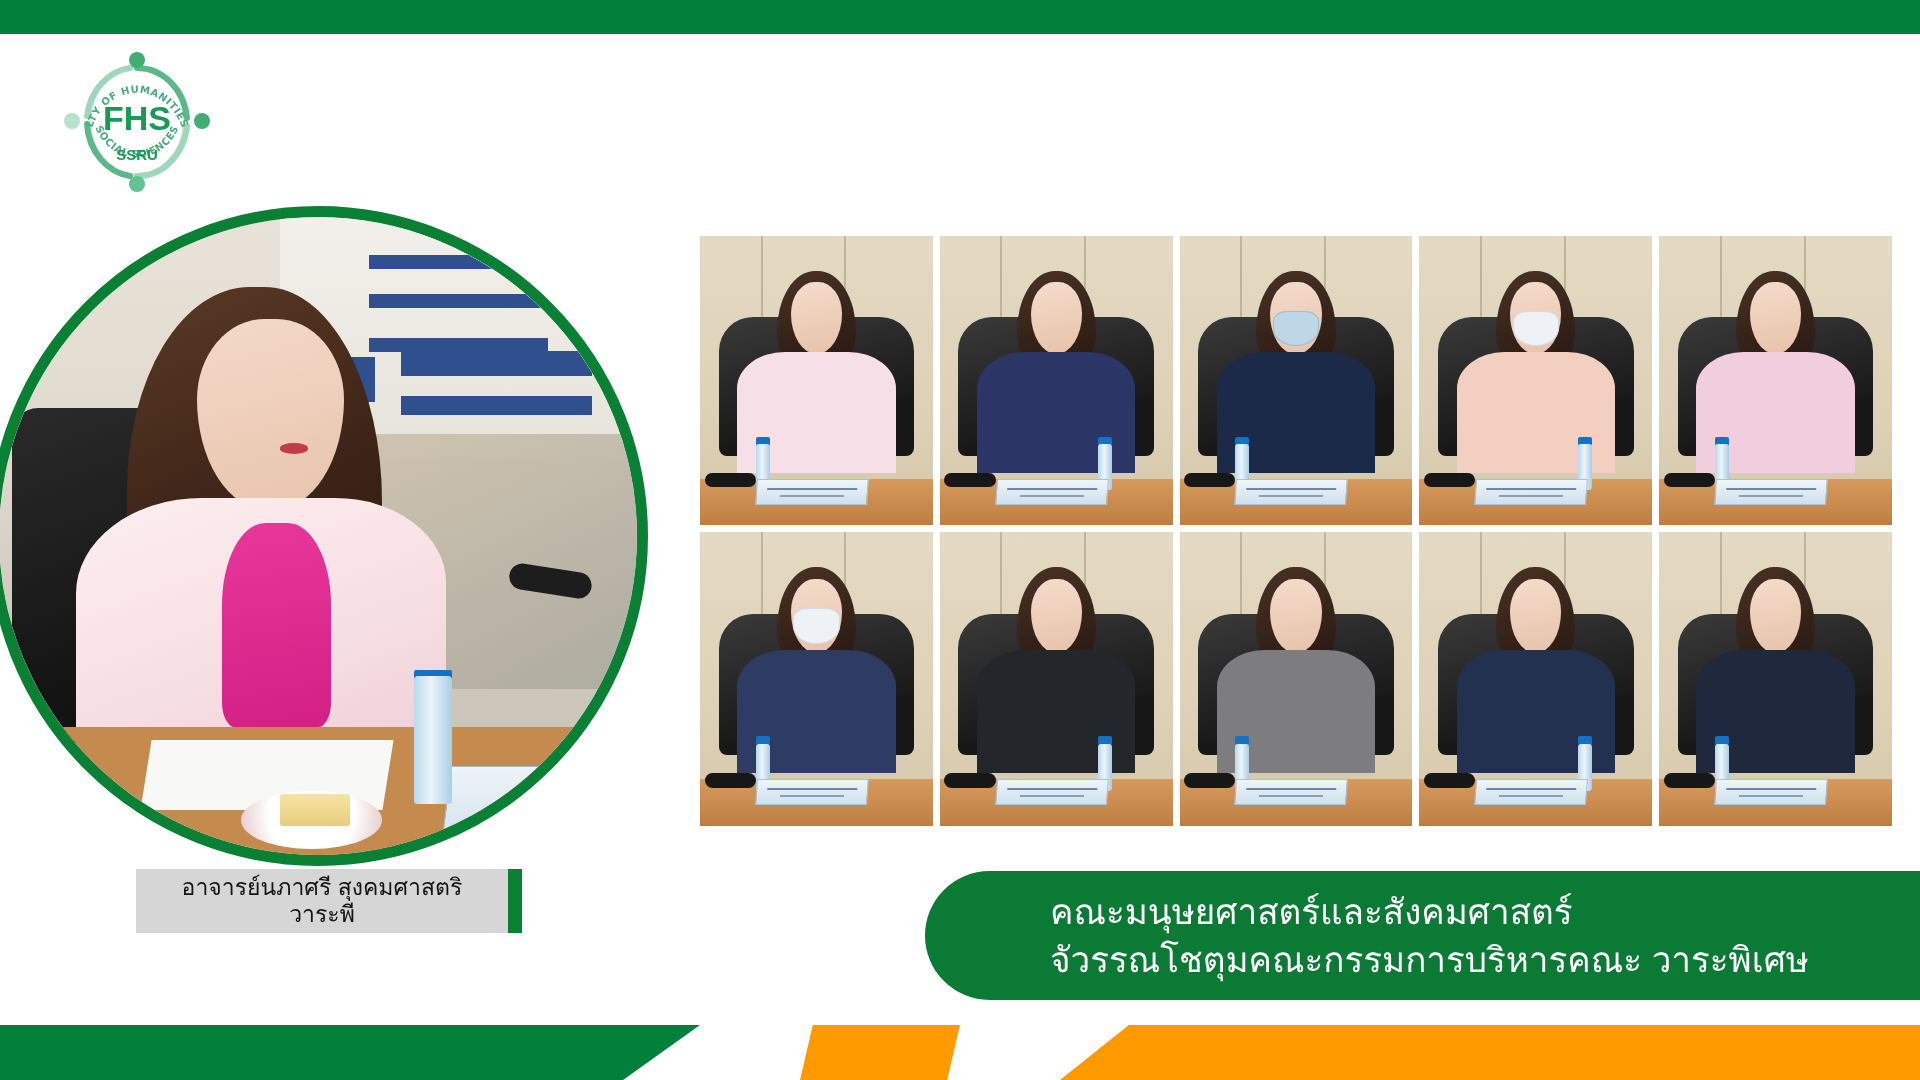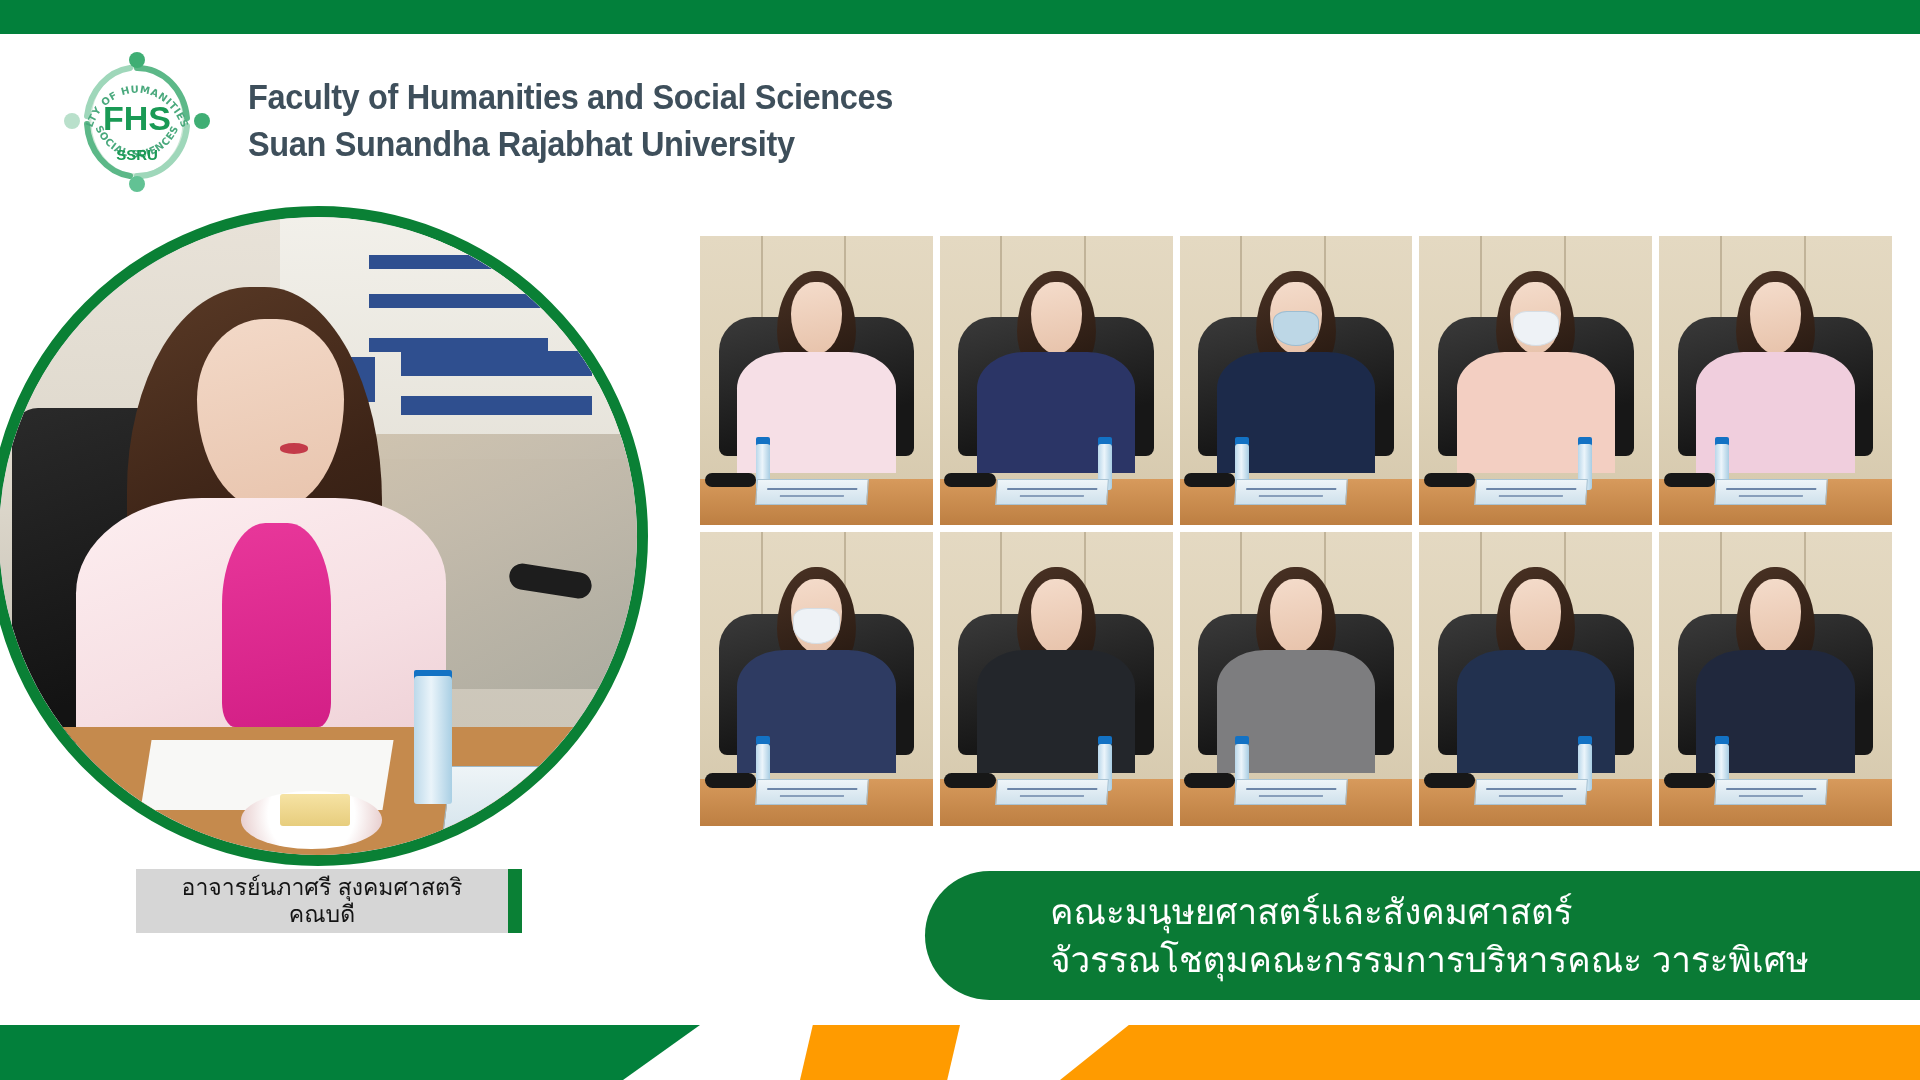--- a/index.html
+++ b/index.html
@@ -158,24 +158,20 @@
         <textPath href="#arcTop" startOffset="50%" text-anchor="middle">FACULTY OF HUMANITIES AND</textPath>
       </text>
       <text font-family="DejaVu Sans, sans-serif" font-size="10" fill="#4aa97d" font-weight="bold" letter-spacing="0.6">
         <textPath href="#arcBot" startOffset="50%" text-anchor="middle">SOCIAL SCIENCES</textPath>
       </text>
       <text x="75" y="84" text-anchor="middle" font-family="Liberation Sans, sans-serif" font-size="34" font-weight="bold" fill="#1a9a55">FHS</text>
       <text x="75" y="114" text-anchor="middle" font-family="Liberation Sans, sans-serif" font-size="15" font-weight="bold" fill="#1a9a55">SSRU</text>
     </svg>
   </div>
 
-  <div class="header-text">
-    <div class="header-line">Faculty of Humanities and Social Sciences</div>
-    <div class="header-line">Suan Sunandha Rajabhat University</div>
-  </div>
 
   <div class="hero-circle">
     <div class="hero-inner">
       <div class="hp-wall"></div>
       <div class="hp-board"></div>
       <div class="hp-stripe" style="left:58%;top:6%;width:34%;height:2.2%;"></div>
       <div class="hp-stripe" style="left:58%;top:12%;width:34%;height:2.2%;"></div>
       <div class="hp-stripe" style="left:58%;top:19%;width:28%;height:2.2%;"></div>
       <div class="hp-glass"></div>
       <div class="hp-stripe" style="left:55%;top:22%;width:4%;height:7%;"></div>
@@ -193,21 +189,21 @@
       <div class="hp-bcap"></div>
       <div class="hp-bottle"></div>
       <div class="hp-plate"></div>
       <div class="hp-cake"></div>
       <div class="hp-mic"></div>
     </div>
   </div>
 
   <div class="caption">
     <div class="caption-name">อาจารย์นภาศรี สุงคมศาสตริ</div>
-    <div class="caption-role">คณบดี</div>
+    <div class="caption-role">วาระพี</div>
   </div>
   <div class="caption-accent"></div>
 
   <div class="grid">
     <div class="grid-row r1">
         <div class="cell">
           <div class="c-wall"></div>
      <div class="c-wallline" style="left:26%"></div>
      <div class="c-wallline" style="left:62%"></div>
      <div class="c-chair"></div>

